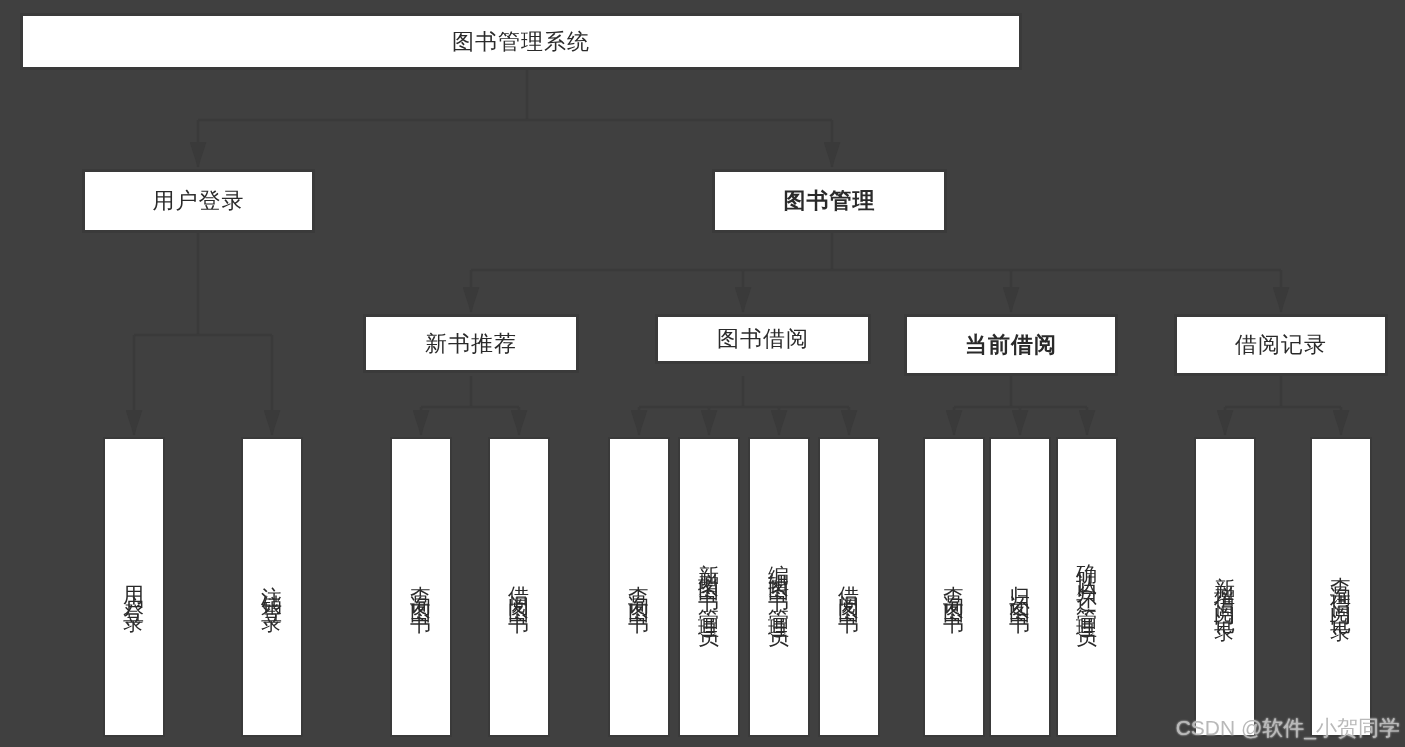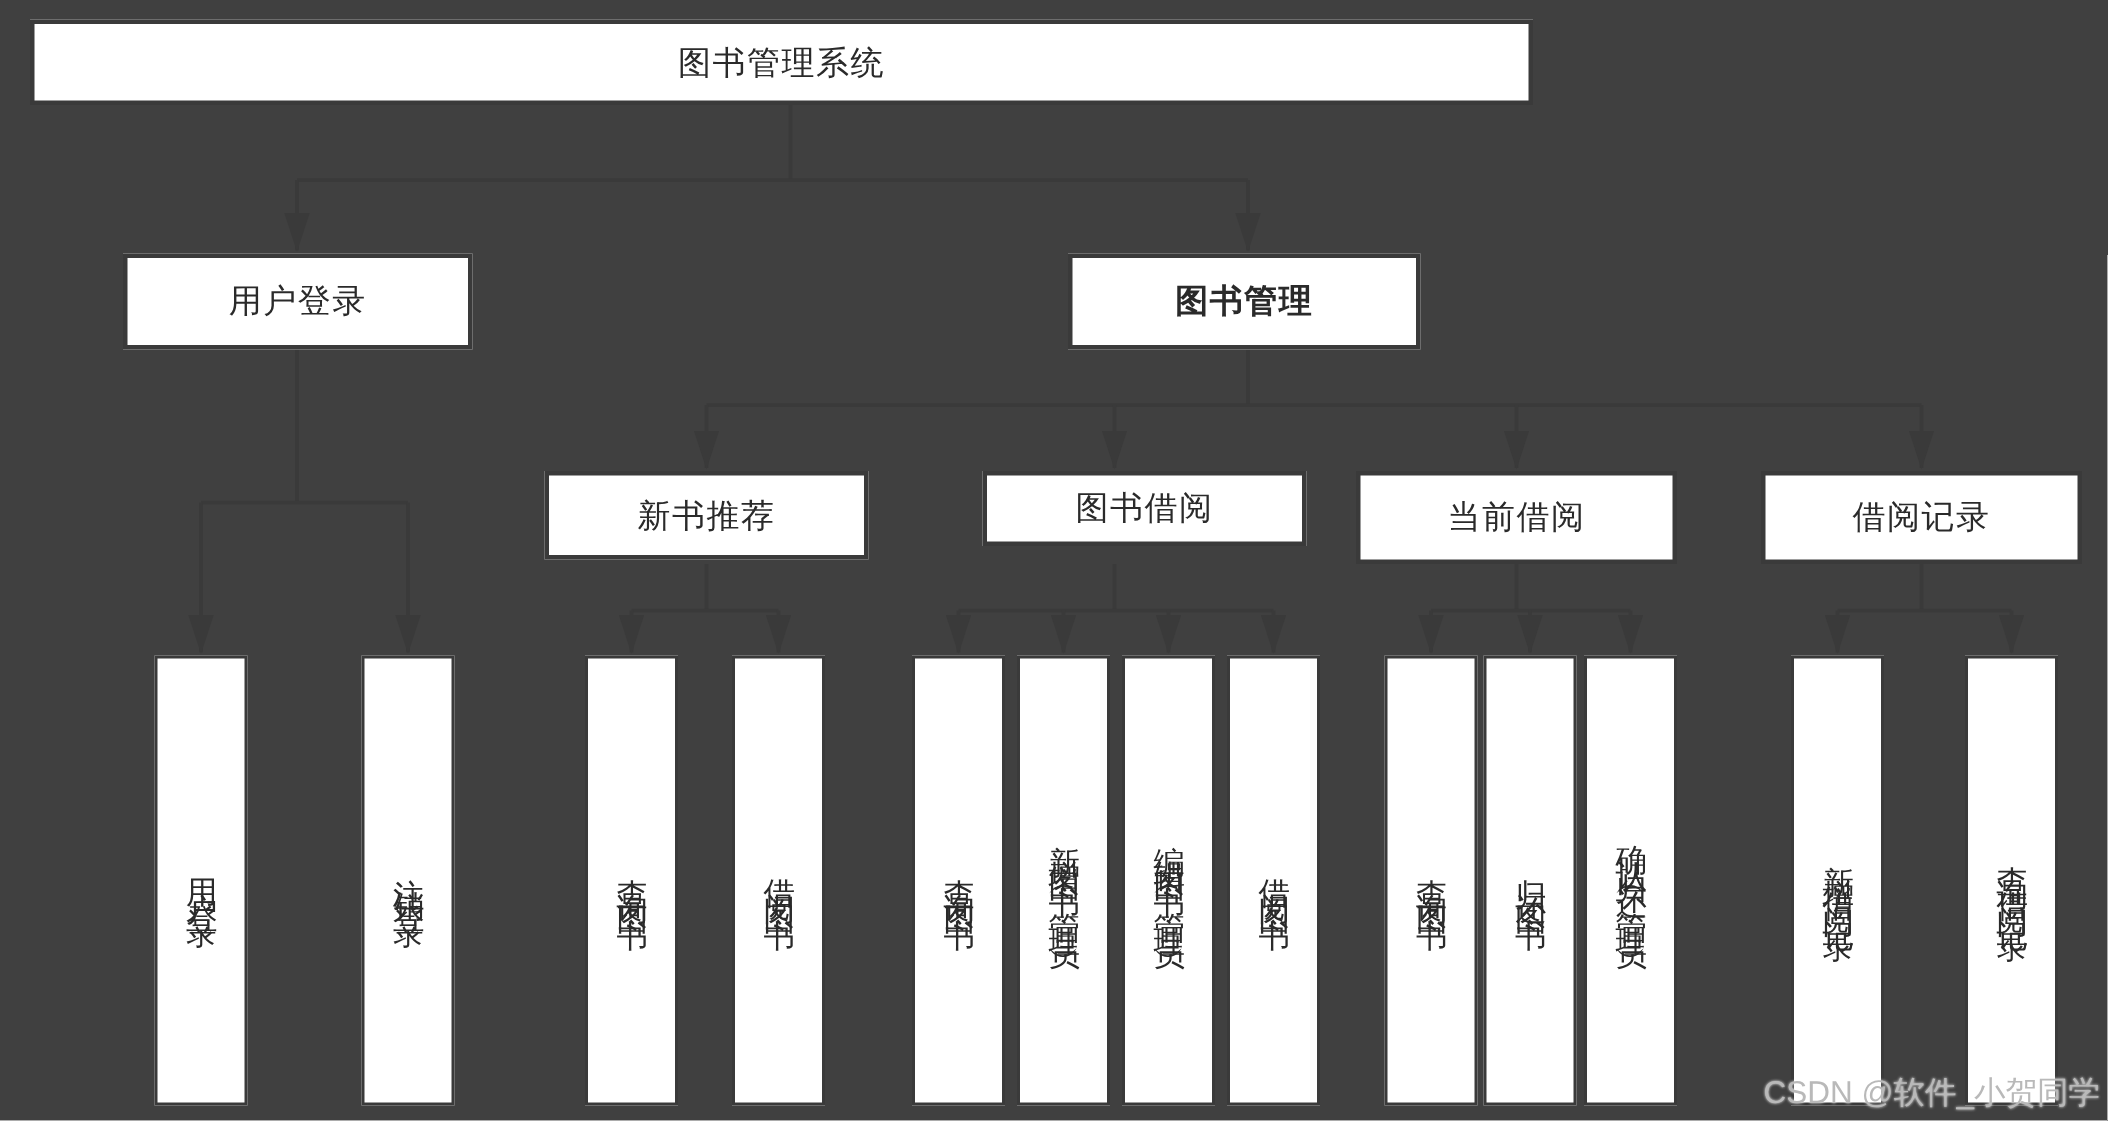--- a/index.html
+++ b/index.html
@@ -125,21 +125,21 @@
   <div class="hnode" style="left:712px; top:169px; width:235px; height:64px;font-weight:bold;">
     <span class="lbl">图书管理</span>
   </div>
 
   <div class="hnode" style="left:363px; top:314px; width:216px; height:59px;">
     <span class="lbl">新书推荐</span>
   </div>
   <div class="hnode" style="left:635px; top:314px; width:216px; height:50px;margin-left:20px;">
     <span class="lbl">图书借阅</span>
   </div>
-  <div class="hnode" style="left:904px; top:314px; width:214px; height:62px;">
+  <div class="hnode" style="left:904px; top:314px; width:214px; height:62px;font-weight:bold;">
     <span class="lbl">当前借阅</span>
   </div>
   <div class="hnode" style="left:1174px; top:314px; width:214px; height:62px;text-align:right;">
     <span class="lbl">借阅记录</span>
   </div>
 
   <div class="vnode" style="left:103px;">
     <span class="lbl">用户登录</span>
   </div>
   <div class="vnode" style="left:241px;">

